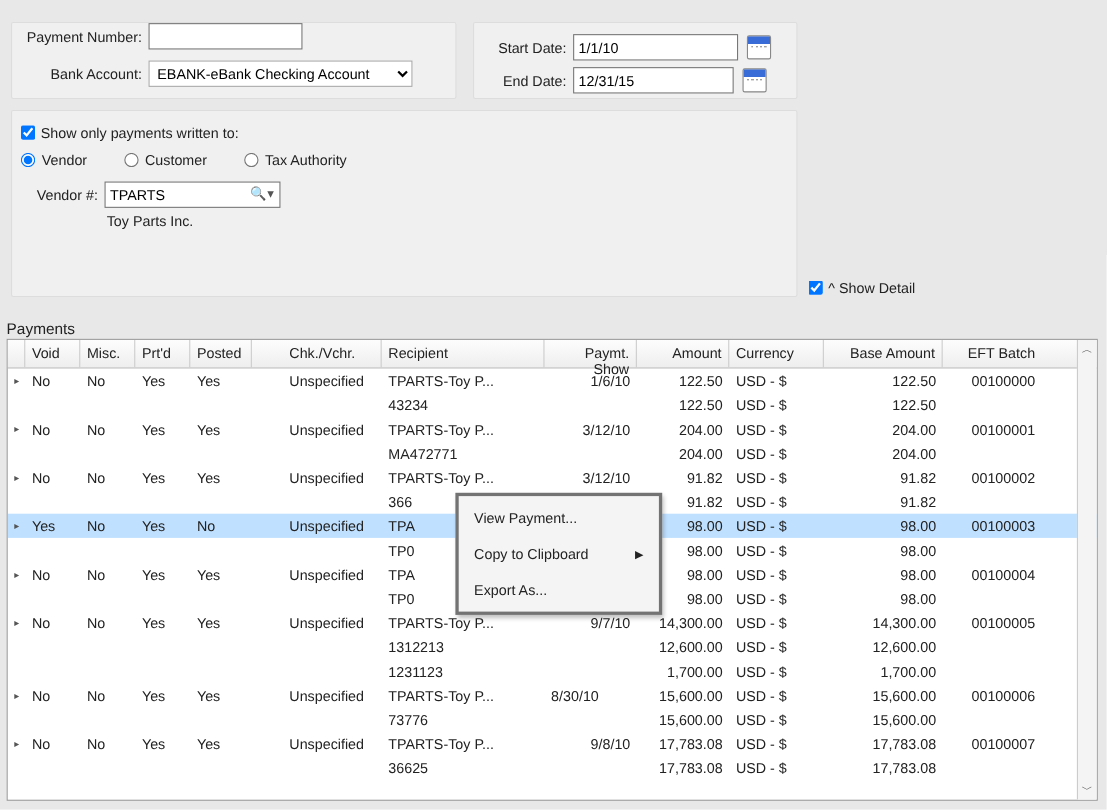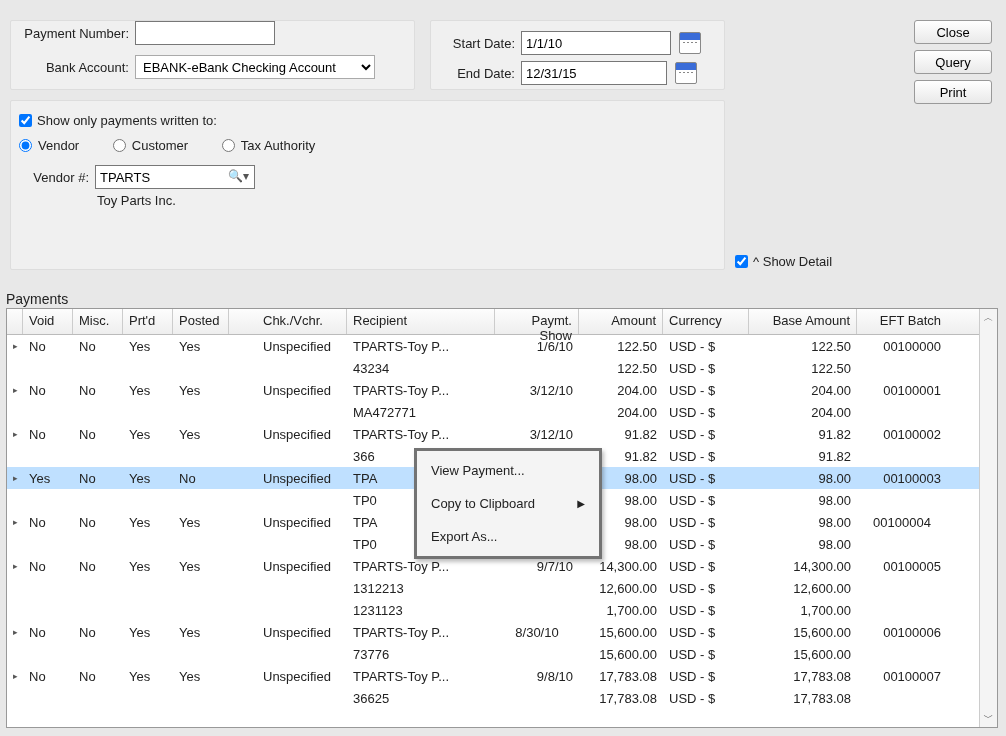--- a/index.html
+++ b/index.html
@@ -63,25 +63,20 @@
       <input class="text" style="width: 150px; margin-left: 6px;" value="1/1/10">
       <span class="cal-icon"></span>
     </div>
     <div class="row" style="margin:0 8px;">
       <span class="label" style="width:76px;">End Date:</span>
       <input class="text" style="width: 146px; margin-left: 6px;" value="12/31/15">
       <span class="cal-icon"></span>
     </div>
   </div>
 
-  <div class="btn-stack">
-    <button class="btn">Close</button>
-    <button class="btn">Query</button>
-    <button class="btn">Print</button>
-  </div>
 
   <div class="panel c">
     <div style="margin:12px 8px 8px 8px;">
       <label class="checkbox-wrap">
         <input type="checkbox" checked="" style="">
         <span>Show only payments written to:</span>
       </label>
     </div>
     <div style="margin:4px 8px 10px 8px;">
       <label class="radio-wrap">
@@ -248,21 +243,21 @@
         <div class="gc wvoid">No</div>
         <div class="gc wmisc">No</div>
         <div class="gc wprtd">Yes</div>
         <div class="gc wpost">Yes</div>
         <div class="gc wchk">Unspecified</div>
         <div class="gc wrec">TPA</div>
         <div class="gc wdate" style="text-align:right;"></div>
         <div class="gc wamt" style="text-align:right;">98.00</div>
         <div class="gc wcur">USD - $</div>
         <div class="gc wbase" style="text-align:right;">98.00</div>
-        <div class="gc weft" style="text-align:center;">00100004</div>
+        <div class="gc weft" style="text-align:right;">00100004</div>
       </div>
       <div class="grow">
         <div class="gc wexp tri"></div>
         <div class="gc wvoid"></div>
         <div class="gc wmisc"></div>
         <div class="gc wprtd"></div>
         <div class="gc wpost"></div>
         <div class="gc wchk"></div>
         <div class="gc wrec">TP0</div>
         <div class="gc wdate" style="text-align:right;"></div>
@@ -314,21 +309,21 @@
         <div class="gc weft" style="text-align:right;"></div>
       </div>
       <div class="grow">
         <div class="gc wexp tri">▸</div>
         <div class="gc wvoid">No</div>
         <div class="gc wmisc">No</div>
         <div class="gc wprtd">Yes</div>
         <div class="gc wpost">Yes</div>
         <div class="gc wchk">Unspecified</div>
         <div class="gc wrec">TPARTS-Toy P...</div>
-        <div class="gc wdate" style="text-align:center;">8/30/10</div>
+        <div class="gc wdate" style="text-align:left;">8/30/10</div>
         <div class="gc wamt" style="text-align:right;">15,600.00</div>
         <div class="gc wcur">USD - $</div>
         <div class="gc wbase" style="text-align:right;">15,600.00</div>
         <div class="gc weft" style="text-align:right;">00100006</div>
       </div>
       <div class="grow">
         <div class="gc wexp tri"></div>
         <div class="gc wvoid"></div>
         <div class="gc wmisc"></div>
         <div class="gc wprtd"></div>

